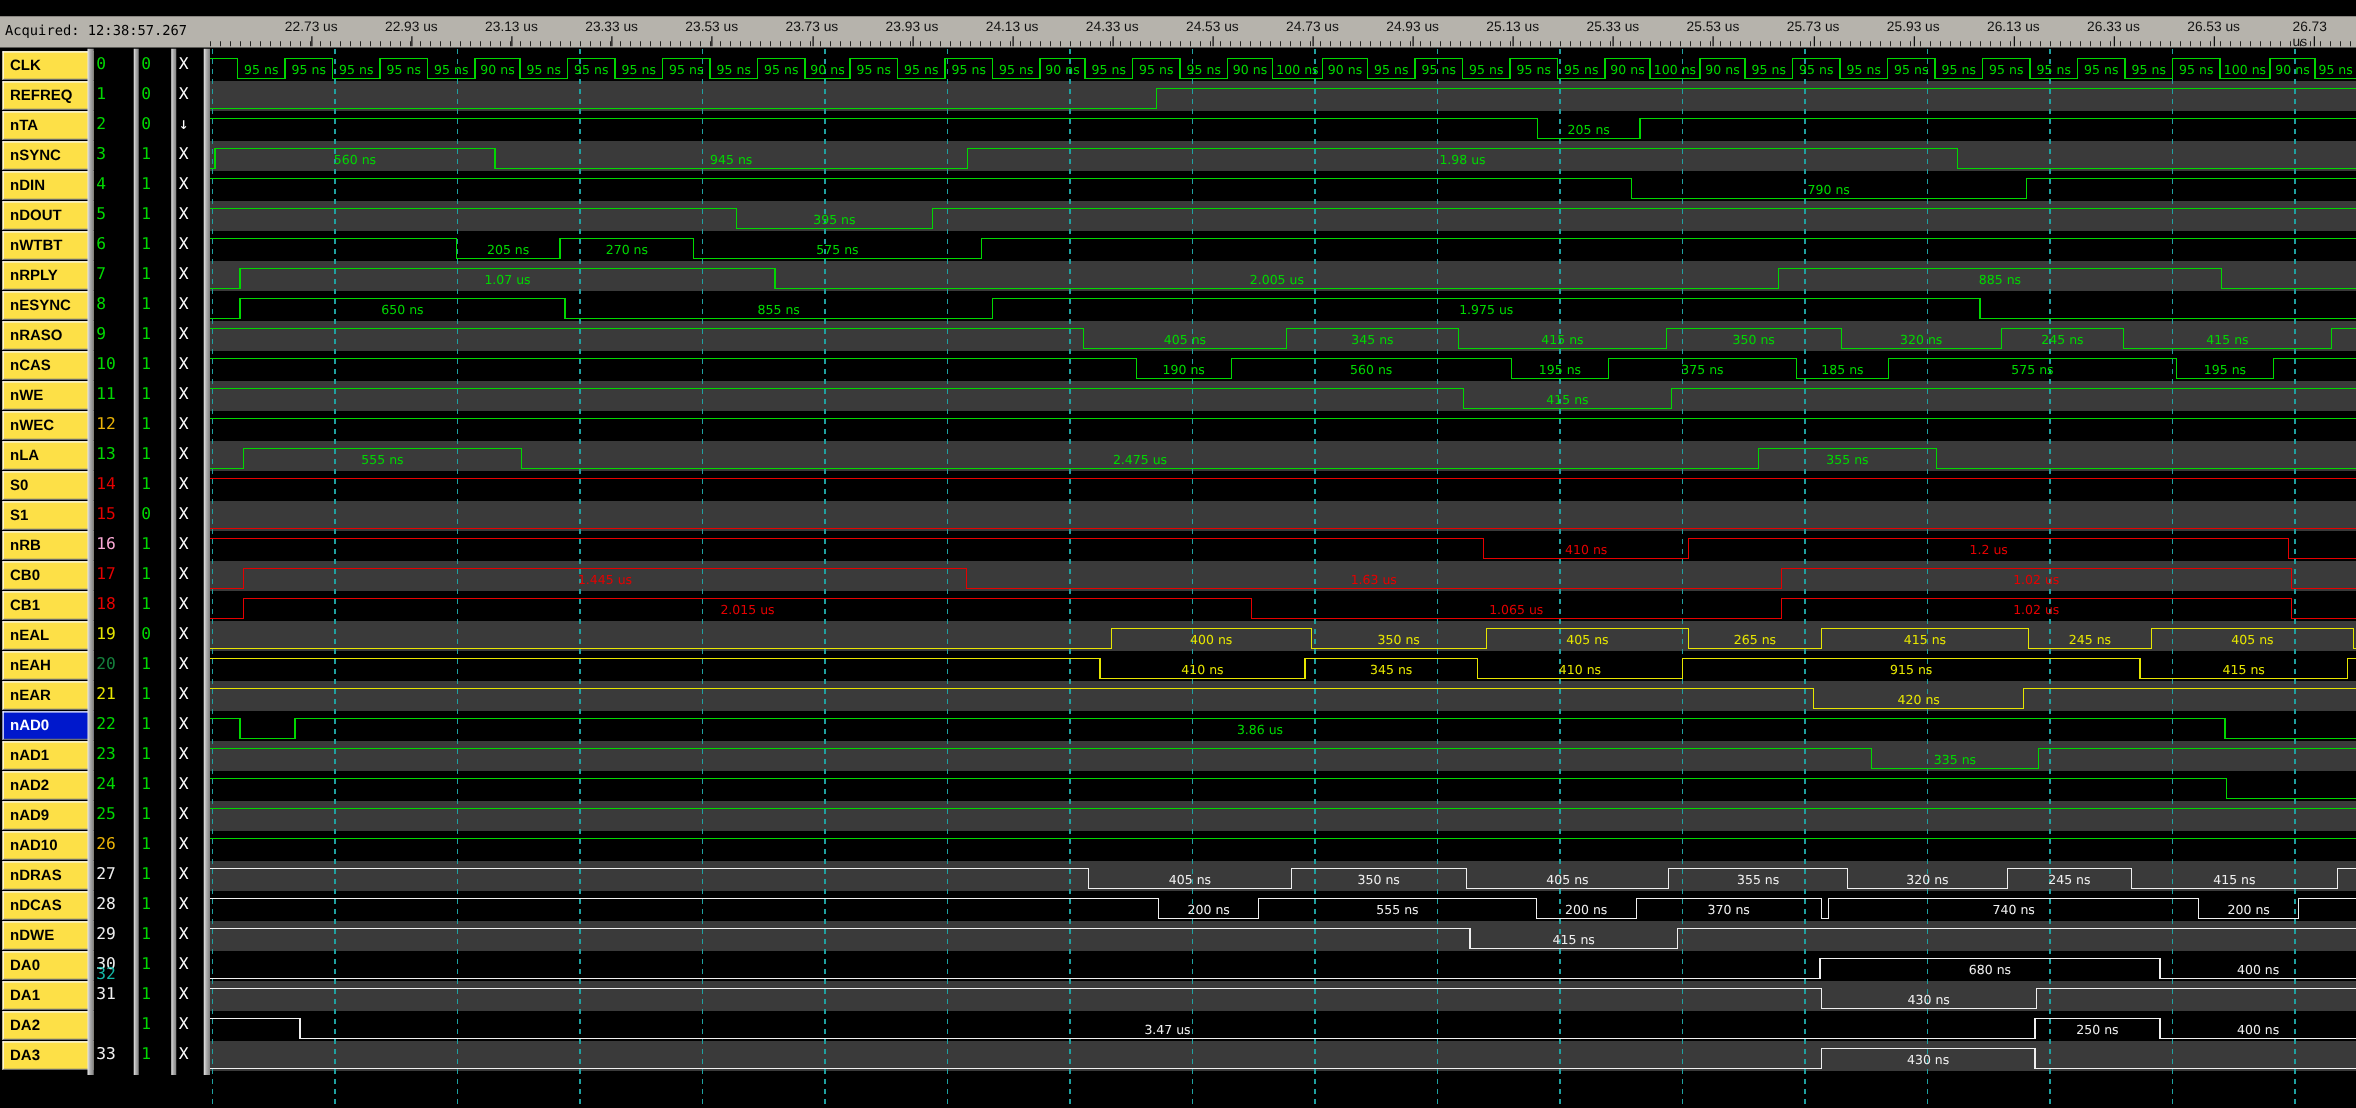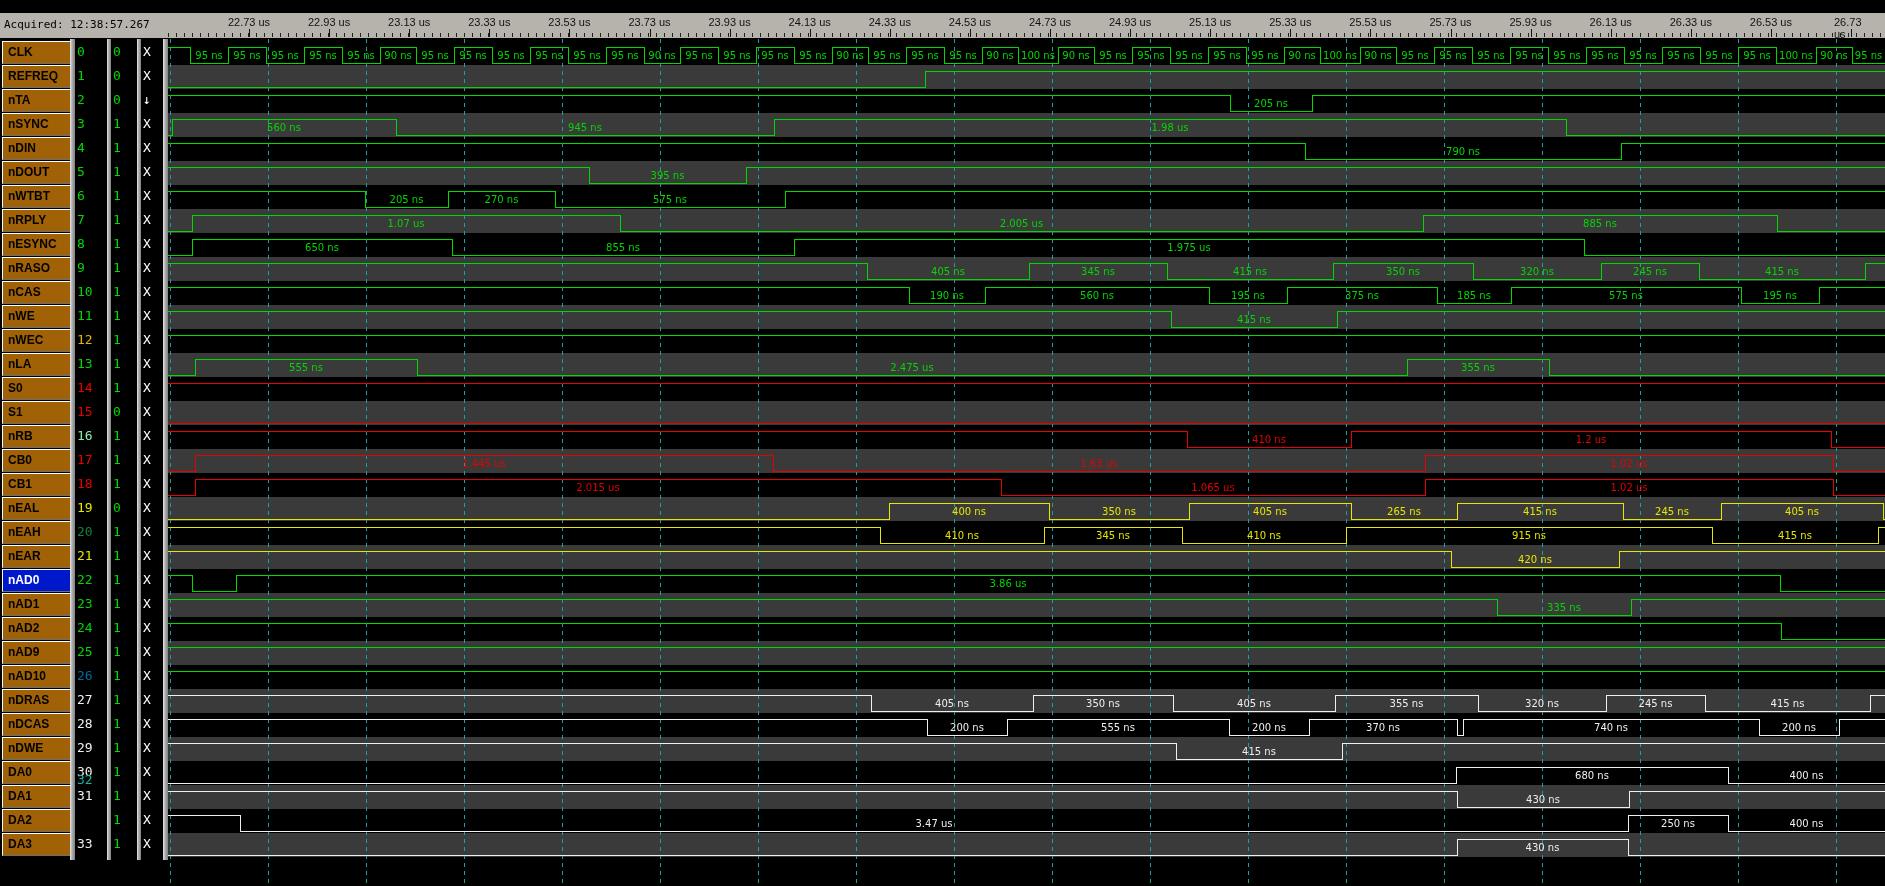--- a/index.html
+++ b/index.html
@@ -13,21 +13,21 @@
              background:linear-gradient(135deg,#e03030 0 30%,#f0d020 30% 50%,#2050e0 50% 70%,#20a020 70% 100%);
              border-radius:2px;color:#fff;font-size:9px;line-height:13px;text-align:center;font-weight:bold;}
   #ruler{position:absolute;left:0;top:13px;width:1885px;height:25px;background:#b6b3ac;color:#000;}
   #acquired{position:absolute;left:4px;top:5px;font-family:"DejaVu Sans Mono",monospace;font-size:11px;}
   .rlabel{position:absolute;top:3px;transform:translateX(-50%);font-size:11px;color:#111;}
   #ruler-minor{position:absolute;left:168px;width:1717px;bottom:1px;height:4px;
      background:repeating-linear-gradient(90deg,#222 0 1px,transparent 1px 8px);}
   .rtick{position:absolute;bottom:1px;width:1px;height:8px;background:#111;}
   
   .colstrip{position:absolute;top:39px;height:821px;background:linear-gradient(90deg,#e8e8e8,#b0b0b0 40%,#808080);}
-  .namecell{position:absolute;left:2px;width:66px;height:21px;background:#a16207;
+  .namecell{position:absolute;left:2px;width:66px;height:21px;background:#fde047;
      border-top:1px solid #fff;border-left:1px solid #fff;border-right:1px solid #6e6e6e;border-bottom:1px solid #6e6e6e;
      font-size:12px;font-weight:bold;color:#000;line-height:21px;padding-left:5px;cursor:pointer;}
   .namecell.sel{background:#0018cc;color:#fff;}
   .dig{position:absolute;font-family:"DejaVu Sans Mono",monospace;font-size:13px;line-height:24px;height:24px;}
   
   #wavebox{position:absolute;left:168px;top:39px;width:1717px;height:847px;background:#000;}
   svg text{font-family:"DejaVu Sans",sans-serif;font-size:10px;}
 </style>
 </head>
 <body>
@@ -132,31 +132,31 @@
       <div class="dig" style="left:77px;top:184px;color:#00d800">6</div>
       <div class="dig" style="left:77px;top:208px;color:#00d800">7</div>
       <div class="dig" style="left:77px;top:232px;color:#00d800">8</div>
       <div class="dig" style="left:77px;top:256px;color:#00d800">9</div>
       <div class="dig" style="left:77px;top:280px;color:#00d800">10</div>
       <div class="dig" style="left:77px;top:304px;color:#00d800">11</div>
       <div class="dig" style="left:77px;top:328px;color:#eab308">12</div>
       <div class="dig" style="left:77px;top:352px;color:#00d800">13</div>
       <div class="dig" style="left:77px;top:376px;color:#e60000">14</div>
       <div class="dig" style="left:77px;top:400px;color:#e60000">15</div>
-      <div class="dig" style="left:77px;top:424px;color:#86efac">16</div>
+      <div class="dig" style="left:77px;top:424px;color:#f9a8d4">16</div>
       <div class="dig" style="left:77px;top:448px;color:#e60000">17</div>
       <div class="dig" style="left:77px;top:472px;color:#e60000">18</div>
       <div class="dig" style="left:77px;top:496px;color:#e6e600">19</div>
       <div class="dig" style="left:77px;top:520px;color:#15803d">20</div>
       <div class="dig" style="left:77px;top:544px;color:#e6e600">21</div>
       <div class="dig" style="left:77px;top:568px;color:#00d800">22</div>
       <div class="dig" style="left:77px;top:592px;color:#00d800">23</div>
       <div class="dig" style="left:77px;top:616px;color:#00d800">24</div>
       <div class="dig" style="left:77px;top:640px;color:#00d800">25</div>
-      <div class="dig" style="left:77px;top:664px;color:#0369a1">26</div>
+      <div class="dig" style="left:77px;top:664px;color:#eab308">26</div>
       <div class="dig" style="left:77px;top:688px;color:#efefef">27</div>
       <div class="dig" style="left:77px;top:712px;color:#efefef">28</div>
       <div class="dig" style="left:77px;top:736px;color:#efefef">29</div>
       <div class="dig" style="left:77px;top:760px;color:#efefef">30</div>
       <div class="dig" style="left:77px;top:784px;color:#efefef">31</div>
       <div class="dig" style="left:77px;top:768px;color:#14b8a6">32</div>
       <div class="dig" style="left:77px;top:832px;color:#efefef">33</div>
     </div>
   <div id="valcol">
       <div class="dig" style="left:113px;top:40px;color:#00d800">0</div>

